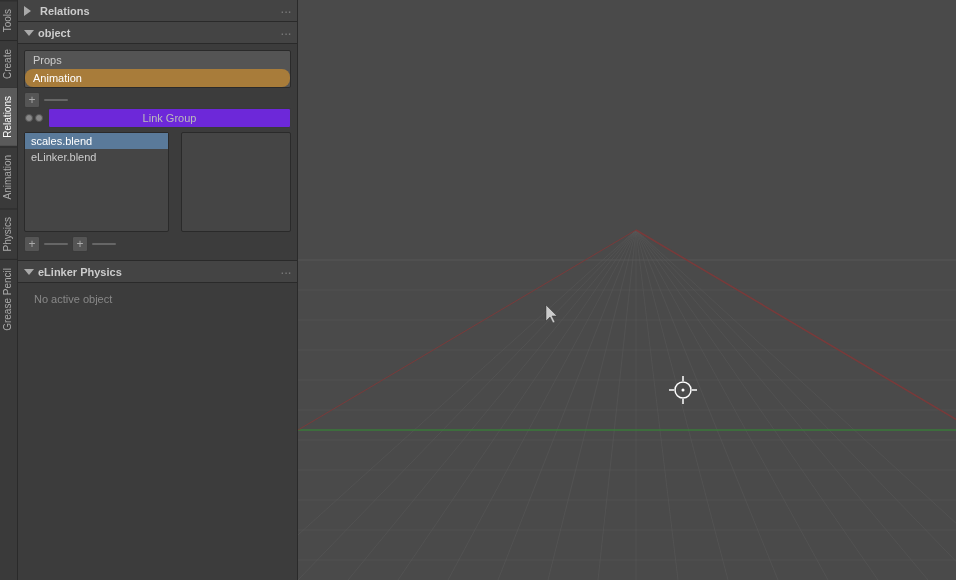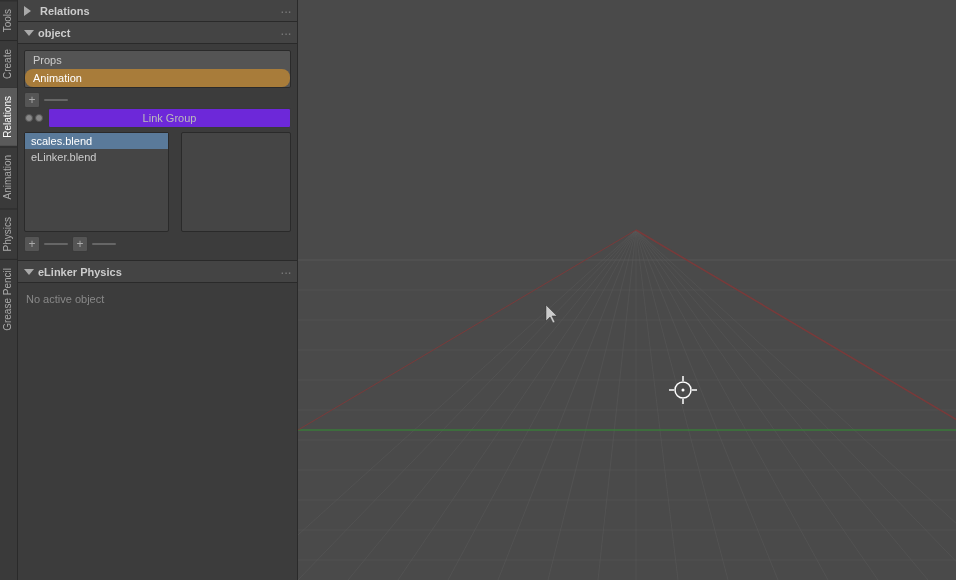--- a/index.html
+++ b/index.html
@@ -217,20 +217,21 @@
     .bottom-controls {
       display: flex;
       align-items: center;
       gap: 4px;
       padding: 2px 0;
     }
 
     
     .options-section {
       padding: 6px;
+      margin-left: 8px;
     }
     .no-active {
       font-size: 11px;
       color: #888;
       padding: 4px 2px;
     }
 
     
     .viewport {
       flex: 1;

